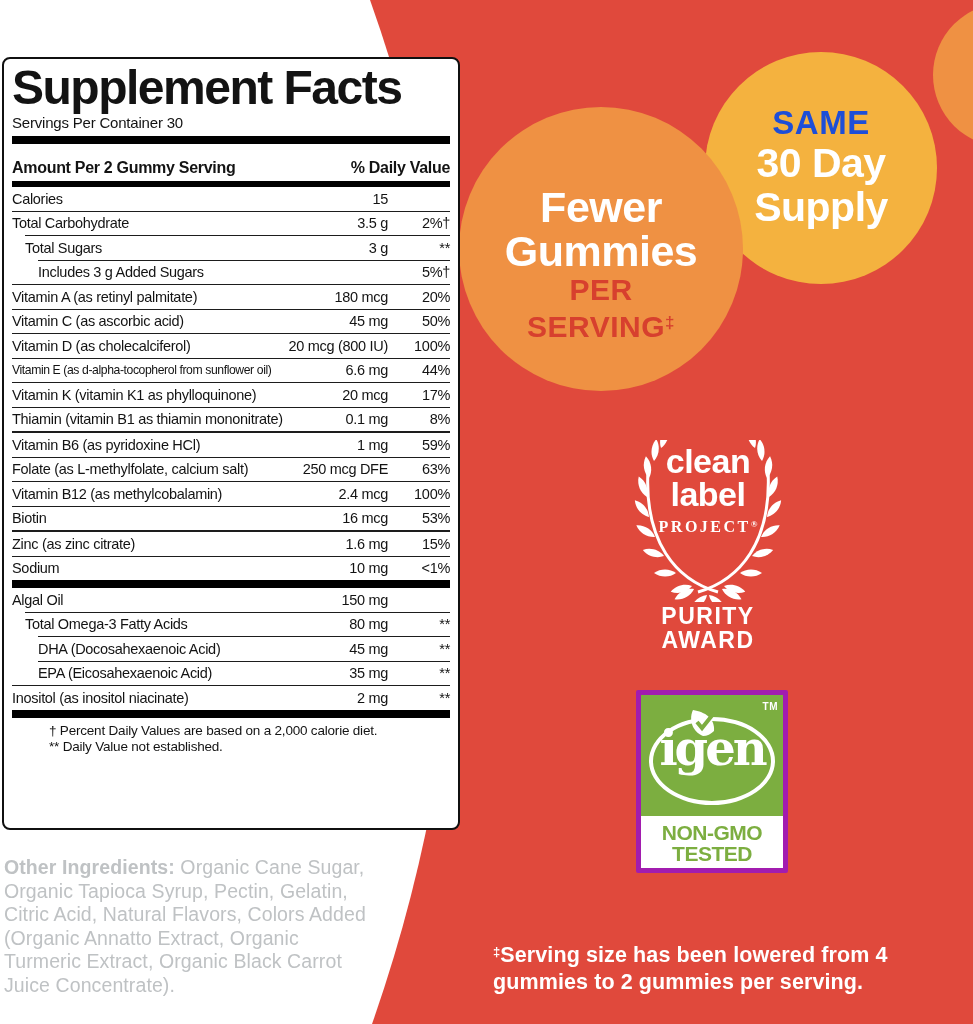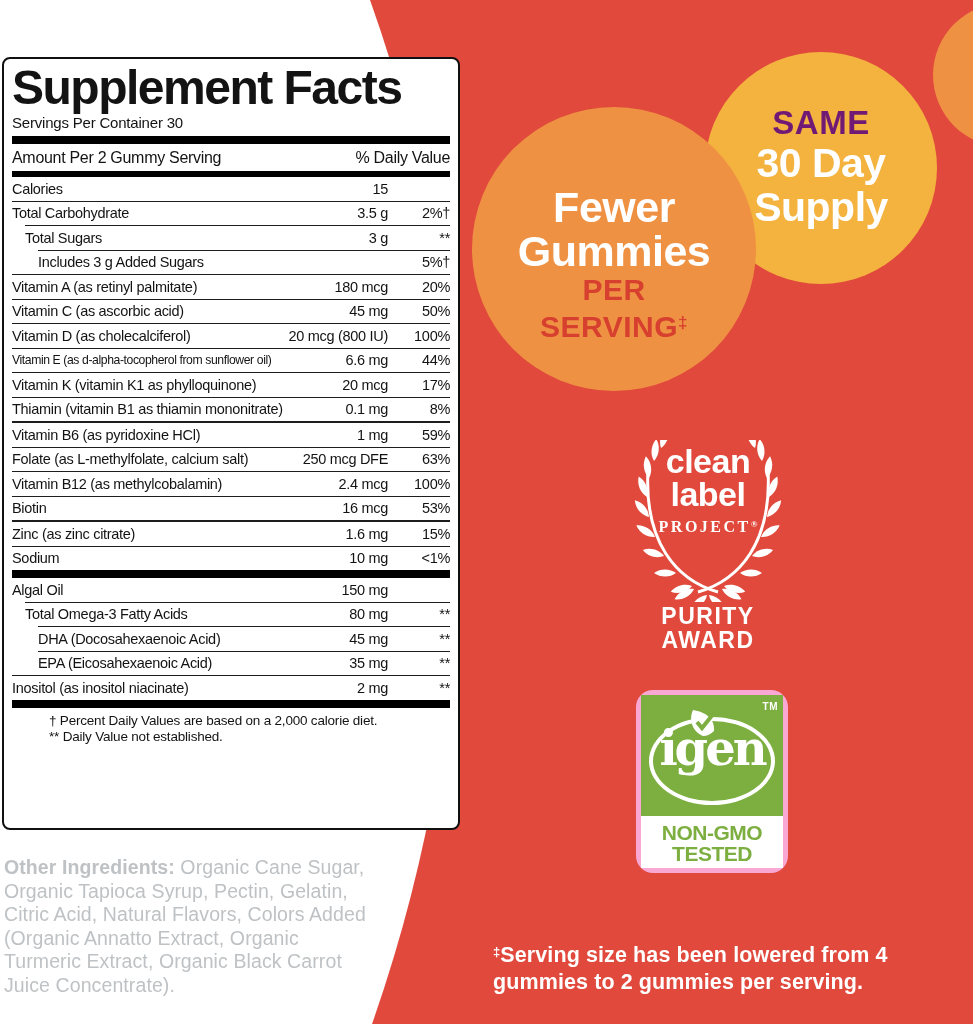--- a/index.html
+++ b/index.html
@@ -3,42 +3,42 @@
 <meta charset="utf-8">
 <style>
   html,body{margin:0;padding:0;background:#888;}
   .canvas{position:relative;width:973px;height:1024px;background:#E0493C;overflow:hidden;
           font-family:"Liberation Sans",sans-serif;-webkit-font-smoothing:antialiased;}
   .bgsvg{position:absolute;left:0;top:0;z-index:0;}
 
   
   .circle{position:absolute;border-radius:50%;display:flex;flex-direction:column;align-items:center;
           text-align:center;box-sizing:border-box;}
-  .c1{left:472px;top:107px;width:284px;height:284px;background:#EF9143;z-index:3;padding-top:78px;}
+  .c1{left:459px;top:107px;width:284px;height:284px;background:#EF9143;z-index:3;padding-top:78px;}
   .c1 .w{color:#fff;font-weight:bold;font-size:43px;line-height:44px;letter-spacing:-0.5px;}
   .c1 .r{color:#D7402E;font-weight:bold;font-size:30px;line-height:33px;letter-spacing:0.5px;}
   .c1 .r .sup{font-size:17px;vertical-align:9px;}
   .c2{left:705px;top:52px;width:232px;height:232px;background:#F4B23F;z-index:2;padding-top:52px;}
-  .c2 .r{color:#701a75;font-weight:bold;font-size:33px;line-height:37px;letter-spacing:0.5px;}
+  .c2 .r{color:#1d4ed8;font-weight:bold;font-size:33px;line-height:37px;letter-spacing:0.5px;}
   .c2 .w{color:#fff;font-weight:bold;font-size:41px;line-height:44px;letter-spacing:-0.5px;}
   .c3{left:933px;top:3px;width:144px;height:144px;background:#EF9143;z-index:1;}
 
   
   .facts{position:absolute;left:2px;top:57px;width:458px;height:773px;background:#fff;
          border:2.5px solid #101010;border-radius:8px;box-sizing:border-box;
          padding:3px 8px 0 8px;color:#131313;z-index:4;}
   .sf-title{font-size:48px;line-height:52px;font-weight:bold;letter-spacing:-1.5px;white-space:nowrap;}
   .sf-sub{font-size:15px;line-height:17px;letter-spacing:-0.2px;}
   .bar{background:#000;}
   .b1{height:8px;margin-top:5px;}
   .b2{height:6px;}
   .bmid{height:8px;}
   .b3{height:8px;}
-  .sf-head{display:flex;justify-content:space-between;align-items:center;font-weight:normal;
-           font-size:16px;padding:5px 0 4px 0;letter-spacing:-0.3px;}
+  .sf-head{display:flex;justify-content:space-between;align-items:center;font-weight:bold;
+           font-size:16px;padding:15px 0 4px 0;letter-spacing:-0.3px;}
   .trow{display:flex;align-items:center;height:23.5px;font-size:14.5px;letter-spacing:-0.3px;}
   .tn{white-space:nowrap;}
   .ind1{padding-left:13px;}
   .ind2{padding-left:26px;}
   .cond{font-size:12.2px;letter-spacing:-0.4px;}
   .ta{margin-left:auto;white-space:nowrap;}
   .tv{width:62px;text-align:right;white-space:nowrap;}
   .hr{height:0;border-top:1.3px solid #1d1d1d;}
   .hr.i1{margin-left:13px;}
   .hr.i2{margin-left:26px;}
@@ -55,22 +55,22 @@
   .wreath{position:absolute;left:35px;top:2px;}
   .clp-w{position:relative;font-weight:bold;font-size:34px;line-height:33px;letter-spacing:-0.5px;}
   .clp-w.first{margin-top:7px;}
   .clp-p{position:relative;font-family:"Liberation Serif",serif;font-size:16px;line-height:15px;
          letter-spacing:2.5px;margin-top:6px;font-weight:bold;}
   .clp-reg{font-size:9px;vertical-align:5px;letter-spacing:0;}
   .clp-a{position:relative;font-weight:bold;font-size:23px;line-height:24px;letter-spacing:1.5px;}
   .clp-a.first{margin-top:70px;}
 
   
-  .igen{position:absolute;left:636px;top:690px;width:152px;height:183px;background:#f9a8d4;
-        border-radius:17px;padding:5px;box-sizing:border-box;z-index:3;}
+  .igen{position:absolute;left:636px;top:690px;width:152px;height:183px;background:#a21caf;
+        border-radius:2px;padding:5px;box-sizing:border-box;z-index:3;}
   .igen-green{position:relative;height:121px;background:#7CAE40;}
   .igen-tm{position:absolute;top:6px;right:5px;color:#fff;font-size:10px;font-weight:bold;letter-spacing:0.5px;}
   .igen-ellipse{position:absolute;left:50%;top:66px;transform:translate(-50%,-50%);width:126px;height:88px;
                 border:4.5px solid #fff;border-radius:50%;box-sizing:border-box;}
   .igen-word{position:absolute;left:0;right:0;top:27px;text-align:center;color:#fff;
              font-family:"DejaVu Serif",serif;font-weight:bold;font-size:48px;line-height:52px;letter-spacing:-3px;}
   .igen-leaf{position:absolute;left:47px;top:14px;}
   .igen-white{height:52px;background:#fff;color:#7CAE40;text-align:center;font-weight:bold;
               font-size:21px;line-height:21px;letter-spacing:-0.5px;padding-top:6px;box-sizing:border-box;}
 

